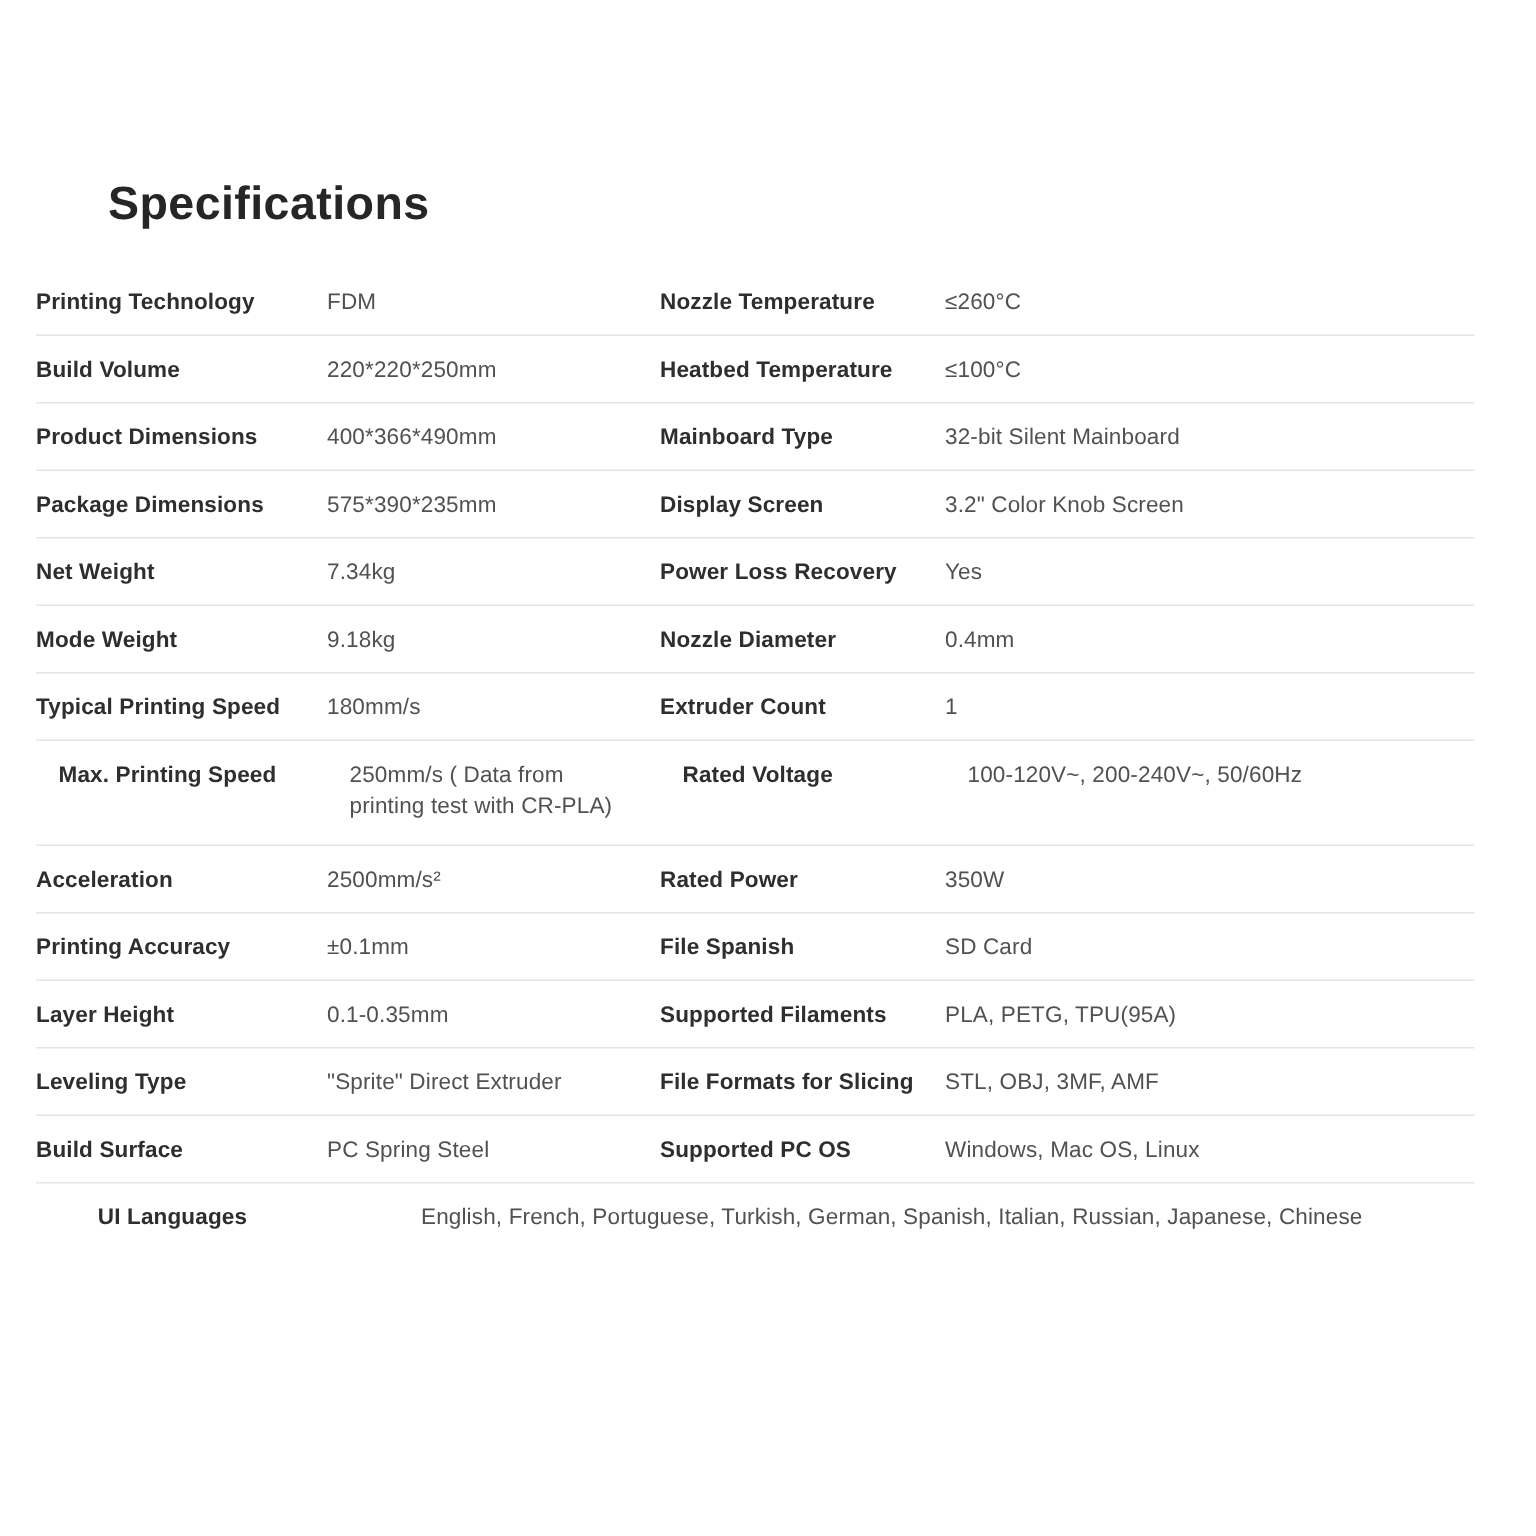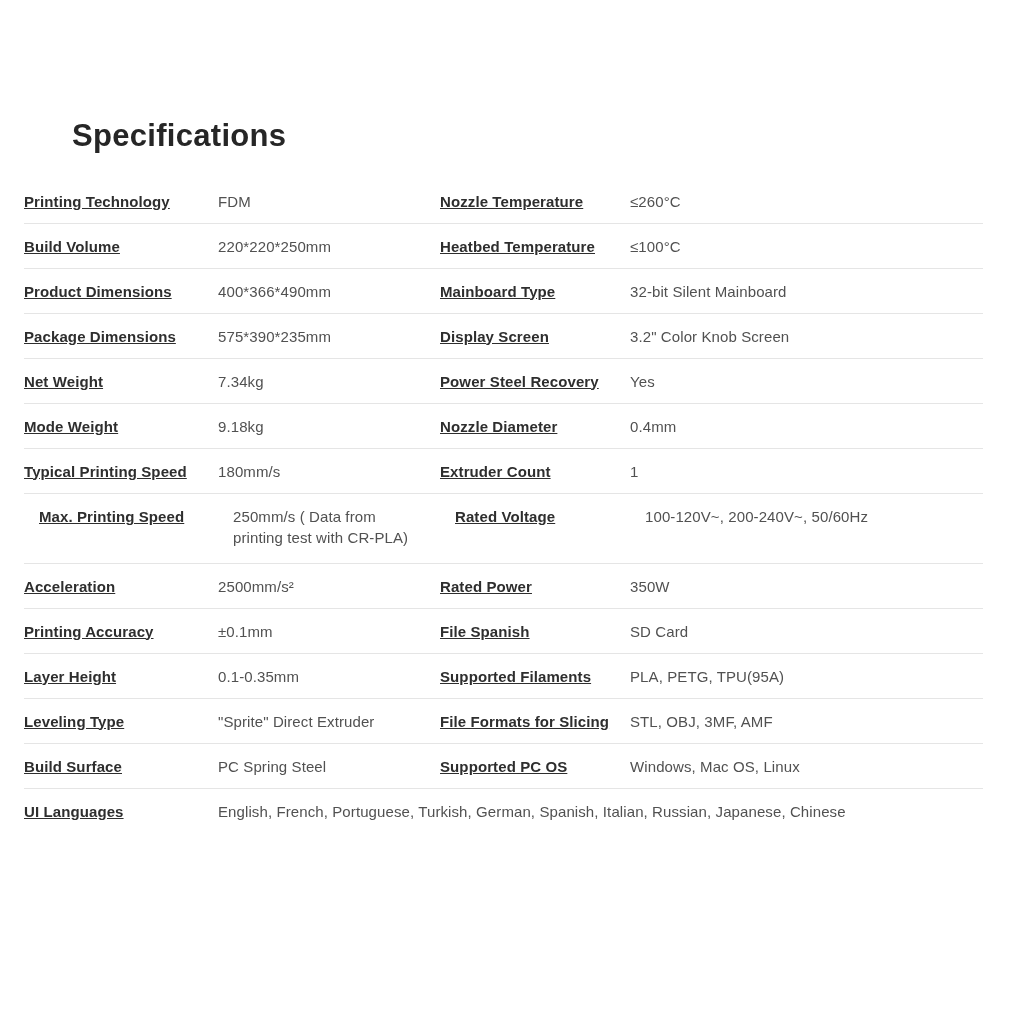--- a/index.html
+++ b/index.html
@@ -37,36 +37,35 @@
     margin-top: 23px;
     width: 100%;
   }
   .spec-row {
     display: grid;
     grid-template-columns: 194px 222px 190px 1fr;
     align-items: center;
     min-height: 45px;
     border-bottom: 1px solid var(--c-divider);
   }
-  .spec-row:last-child { border-bottom: none; }
+  .spec-row:last-child { border-bottom: none; text-align: center; }
   .spec-row.tall {
     min-height: 70px;
     align-items: start;
   }
   .spec-row.tall .cell { padding-top: 12px; margin-left: 15px; }
   .cell {
     font-size: 15px;
     line-height: 21px;
     padding-right: 12px;
   }
   .cell.label {
     font-weight: 700;
     color: var(--c-label);
     letter-spacing: 0.1px;
-    text-decoration: underline;
   }
   .cell.value {
     font-weight: 400;
     color: var(--c-value);
     white-space: pre-line;
     letter-spacing: 0.1px;
   }
   .cell.right-value { white-space: nowrap; padding-right: 0; }
   .spec-row.span .left-value {
     grid-column: 2 / 5;
@@ -100,21 +99,21 @@
       </div>
       <div class="spec-row">
         <div class="cell label left-label">Package Dimensions</div>
         <div class="cell value left-value">575*390*235mm</div>
         <div class="cell label right-label">Display Screen</div>
         <div class="cell value right-value">3.2" Color Knob Screen</div>
       </div>
       <div class="spec-row">
         <div class="cell label left-label">Net Weight</div>
         <div class="cell value left-value">7.34kg</div>
-        <div class="cell label right-label">Power Steel Recovery</div>
+        <div class="cell label right-label">Power Loss Recovery</div>
         <div class="cell value right-value">Yes</div>
       </div>
       <div class="spec-row">
         <div class="cell label left-label">Mode Weight</div>
         <div class="cell value left-value">9.18kg</div>
         <div class="cell label right-label">Nozzle Diameter</div>
         <div class="cell value right-value">0.4mm</div>
       </div>
       <div class="spec-row">
         <div class="cell label left-label">Typical Printing Speed</div>

